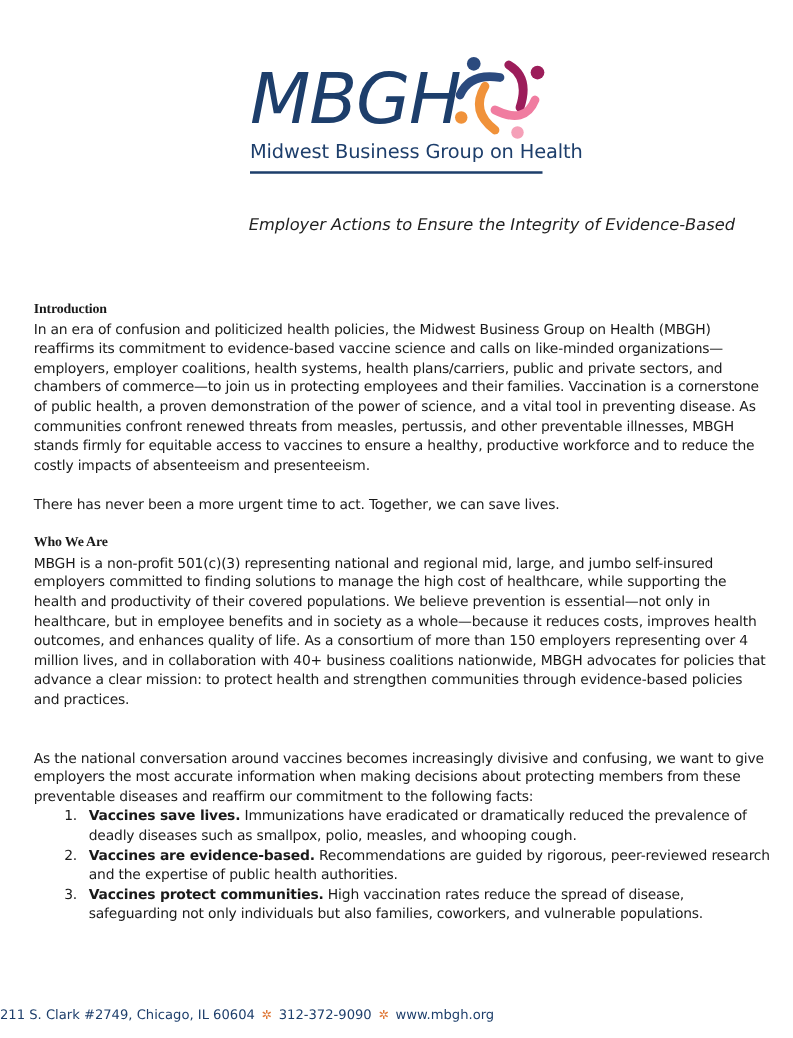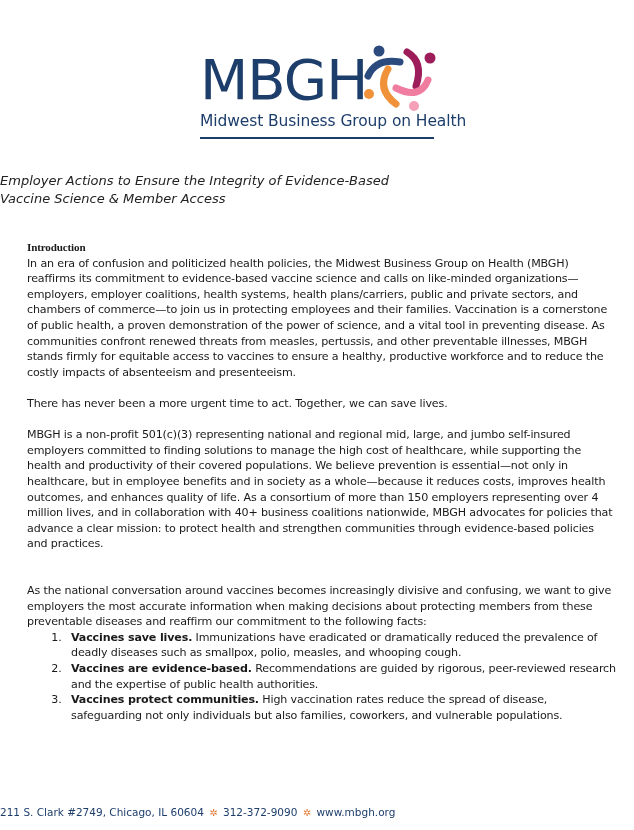--- a/index.html
+++ b/index.html
@@ -1,28 +1,28 @@
 <!DOCTYPE html>
 <html><head>
 <meta charset="utf-8">
 <style>
   html, body { margin: 0; padding: 0; background: #ffffff; }
   body { width: 634px; height: 830px; position: relative; overflow: hidden;
          font-family: "Liberation Sans", sans-serif; color: #1a1a1a; }
   .logo { position: absolute; left: 196px; top: 44px; width: 250px; height: 115px; }
   .logo-word { position: absolute; left: 4px; top: 4px; font-family: "DejaVu Sans", sans-serif;
-               font-size: 56px; font-weight: 500; color: #1d3e6b; letter-spacing: -1px; line-height: 64px; }
+               font-size: 56px; font-weight: 500; color: #1d3e6b; letter-spacing: -1px; line-height: 64px; font-style: italic; }
   .logo-mark { position: absolute; left: 166px; top: 0px; width: 80px; height: 70px; }
   .logo-org { position: absolute; left: 4px; top: 68px; font-family: "DejaVu Sans", sans-serif;
               font-size: 15.5px; color: #1d3e6b; white-space: nowrap; letter-spacing: -0.1px; text-align: center; }
   .logo-rule { position: absolute; left: 4px; top: 93px; width: 234px; height: 1.5px; background: #1d3e6b; }
   .logo-tag { position: absolute; left: 4px; top: 98px; font-family: "DejaVu Sans", sans-serif;
               font-size: 10.5px; font-style: italic; color: #1d3e6b; white-space: nowrap; }
   .logo-tag .hl { color: #c2185b; }
-  .title { position: absolute; left: 0; top: 172px; width: 588px; text-align: left;
+  .title { position: absolute; left: 0; top: 172px; width: 588px; text-align: right;
            font-family: "DejaVu Sans", sans-serif; font-style: italic; font-size: 13px; line-height: 18px; color: #222; }
   .content { position: absolute; left: 27px; top: 240px; width: 590px;
              font-family: "DejaVu Sans", sans-serif; font-size: 11.1px; line-height: 15.6px; color: #1a1a1a;
              letter-spacing: -0.15px; }
   .content h2 { font-size: 11.1px; font-weight: bold; margin: 0; line-height: 15.6px; font-family: Liberation Serif, serif; }
   .content p { margin: 0; }
   .gap { height: 15.6px; }
   ol { margin: 0; padding-left: 38px; }
   ol li { padding-left: 6px; }
   ol li b { font-weight: bold; }
@@ -44,32 +44,32 @@
     <path d="M26 25 Q14 45 34 60" stroke="#f0923a" stroke-width="7" fill="none" stroke-linecap="round"></path>
     <circle cx="52" cy="62" r="5" fill="#f5a0b8"></circle>
     <path d="M34 44 Q58 56 66 36" stroke="#f07ca0" stroke-width="7" fill="none" stroke-linecap="round"></path>
   </svg>
   <div class="logo-org">Midwest Business Group on Health</div>
   <div class="logo-rule"></div>
 </div>
 
 <div class="title">
   <div>Employer Actions to Ensure the Integrity of Evidence-Based</div>
-  <div>Vaccine Science &amp; Member Access</div>
 </div>
 
 <div class="content">
   <section>
     <h2>Introduction</h2>
     <p>In an era of confusion and politicized health policies, the Midwest Business Group on Health (MBGH) reaffirms its commitment to evidence-based vaccine science and calls on like-minded organizations—employers, employer coalitions, health systems, health plans/carriers, public and private sectors, and chambers of commerce—to join us in protecting employees and their families. Vaccination is a cornerstone of public health, a proven demonstration of the power of science, and a vital tool in preventing disease. As communities confront renewed threats from measles, pertussis, and other preventable illnesses, MBGH stands firmly for equitable access to vaccines to ensure a healthy, productive workforce and to reduce the costly impacts of absenteeism and presenteeism.</p>
     <div class="gap"></div>
     <p>There has never been a more urgent time to act. Together, we can save lives.</p>
   </section>
   <div class="gap"></div>
   <section>
+    <h2>Who We Are</h2>
     <p>MBGH is a non-profit 501(c)(3) representing national and regional mid, large, and jumbo self-insured employers committed to finding solutions to manage the high cost of healthcare, while supporting the health and productivity of their covered populations. We believe prevention is essential—not only in healthcare, but in employee benefits and in society as a whole—because it reduces costs, improves health outcomes, and enhances quality of life. As a consortium of more than 150 employers representing over 4 million lives, and in collaboration with 40+ business coalitions nationwide, MBGH advocates for policies that advance a clear mission: to protect health and strengthen communities through evidence-based policies and practices.</p>
   </section>
   <div class="gap"></div>
   <section>
     <div class="gap"></div>
     <p>As the national conversation around vaccines becomes increasingly divisive and confusing, we want to give employers the most accurate information when making decisions about protecting members from these preventable diseases and reaffirm our commitment to the following facts:</p>
     <ol>
       <li><b>Vaccines save lives.</b><span> Immunizations have eradicated or dramatically reduced the prevalence of deadly diseases such as smallpox, polio, measles, and whooping cough.</span></li>
       <li><b>Vaccines are evidence-based.</b><span> Recommendations are guided by rigorous, peer-reviewed research and the expertise of public health authorities.</span></li>
       <li><b>Vaccines protect communities.</b><span> High vaccination rates reduce the spread of disease, safeguarding not only individuals but also families, coworkers, and vulnerable populations.</span></li>

